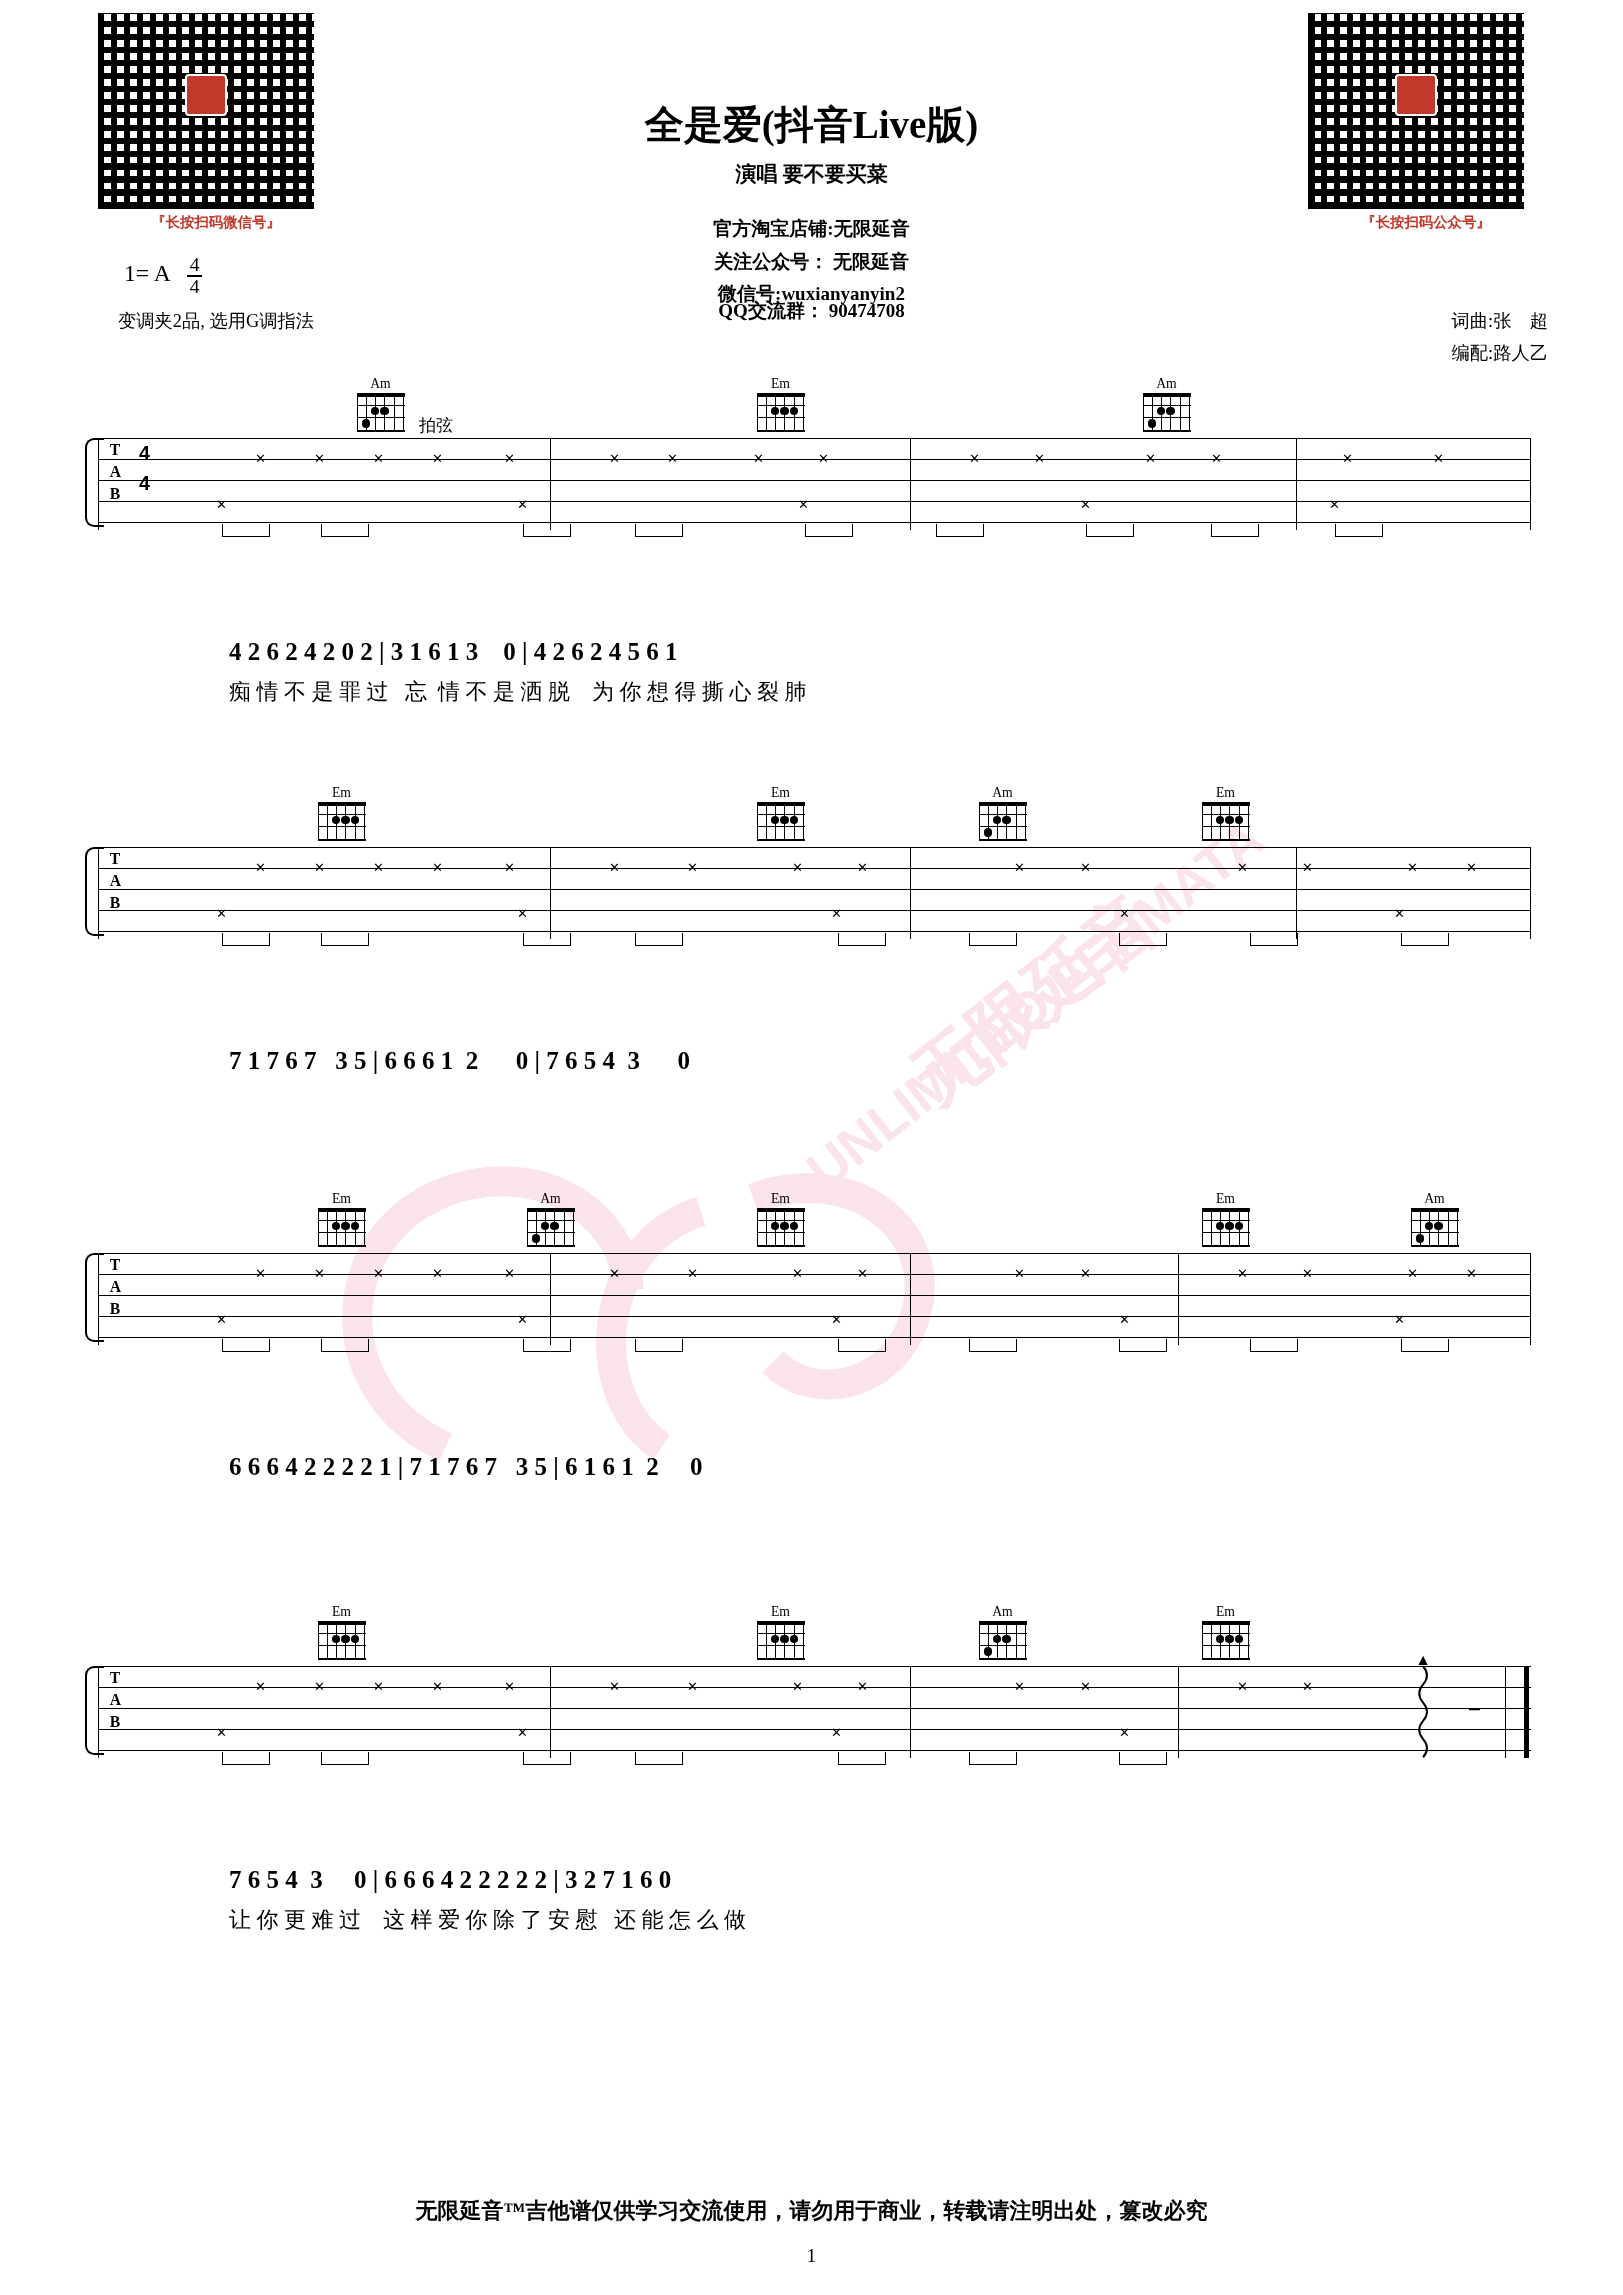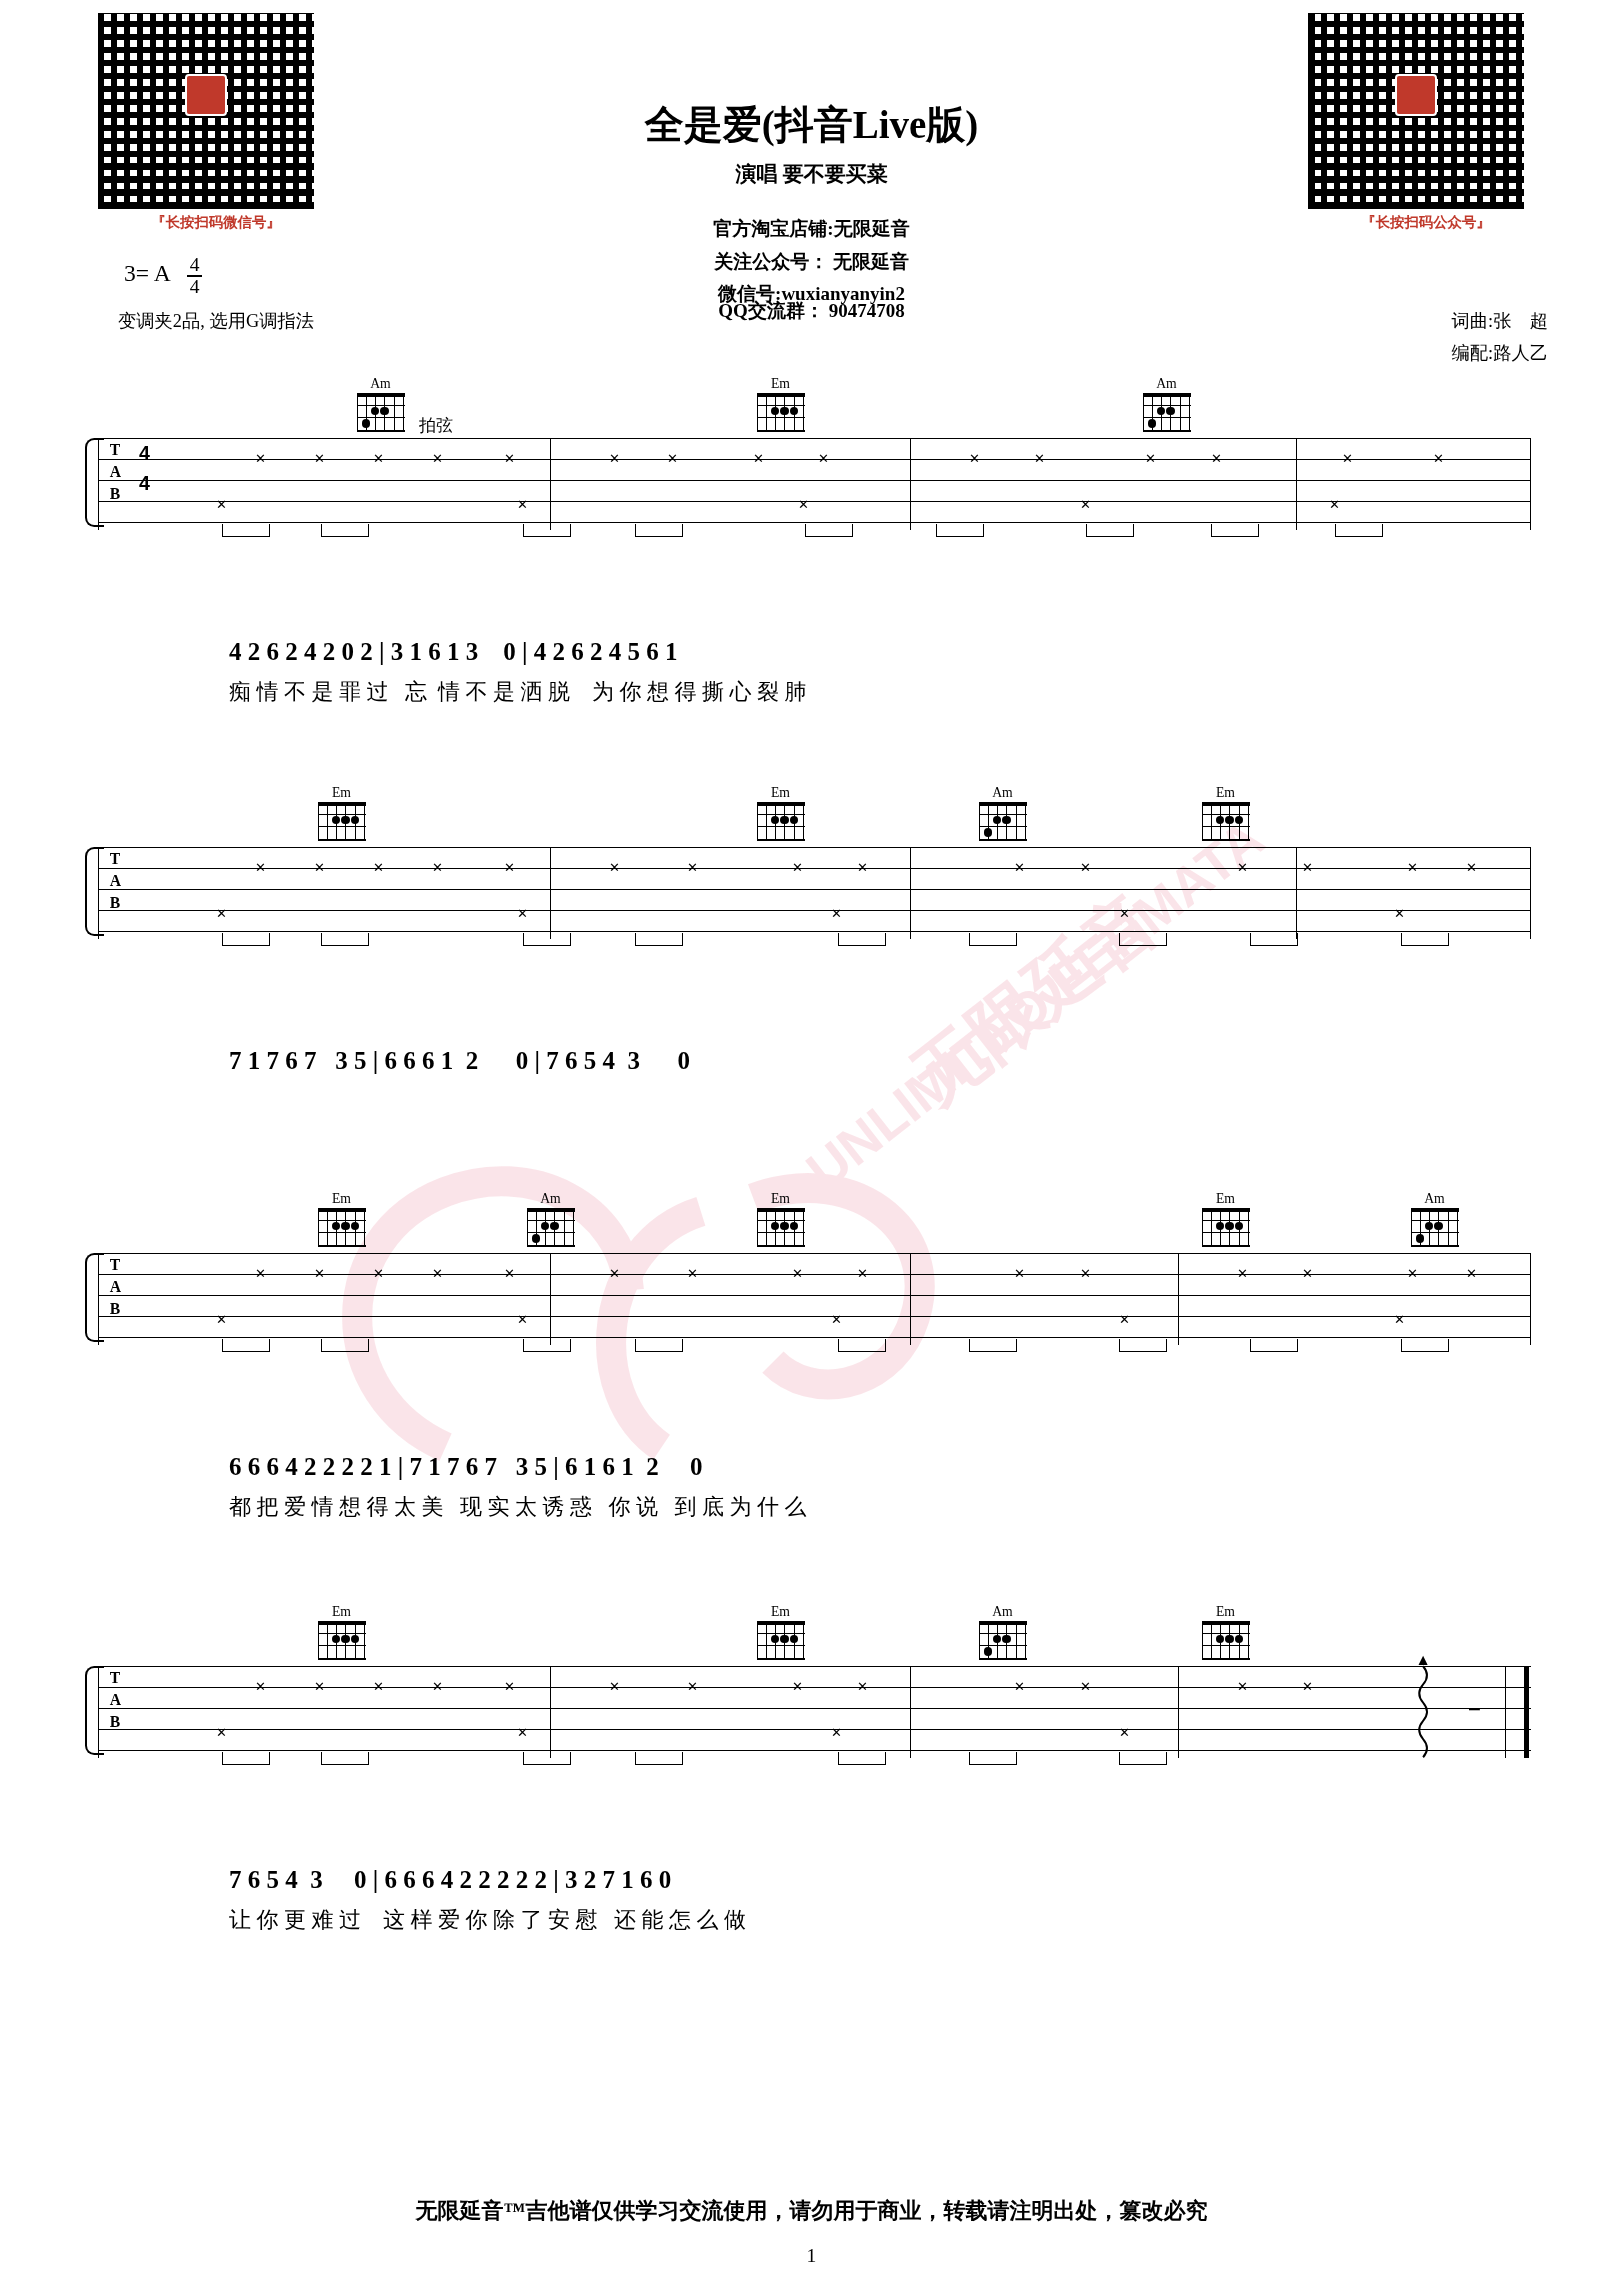--- a/index.html
+++ b/index.html
@@ -83,21 +83,21 @@
 </div>
 
 <div class="title">全是爱(抖音Live版)</div>
 <div class="subtitle">演唱 要不要买菜</div>
 <div class="infoline" style="top:216px">官方淘宝店铺:无限延音</div>
 <div class="infoline" style="top:249px">关注公众号： 无限延音</div>
 <div class="infoline" style="top:281px">微信号:wuxianyanyin2</div>
 <div class="infoline" style="top:298px">QQ交流群： 90474708</div>
 
 <div class="keyline">
-  <span>3= A</span>
+  <span>1= A</span>
   <span class="frac">
     <span class="top">4</span>
     <span>4</span>
   </span>
 </div>
 <div class="capo">变调夹2品, 选用G调指法</div>
 <div class="credits" style="top:308px">词曲:张　超</div>
 <div class="credits" style="top:340px">编配:路人乙</div>
 
 <div class="system" style="top:376px;">
@@ -460,21 +460,20 @@
     <div class="beam" style="left:425px;top:86px;width:46px;"></div>
     <div class="beam" style="left:537px;top:86px;width:46px;"></div>
     <div class="beam" style="left:740px;top:86px;width:46px;"></div>
     <div class="beam" style="left:871px;top:86px;width:46px;"></div>
     <div class="beam" style="left:1021px;top:86px;width:46px;"></div>
     <div class="beam" style="left:1152px;top:86px;width:46px;"></div>
     <div class="beam" style="left:1303px;top:86px;width:46px;"></div>
   </div>
 
   <div class="numrow" style="left:131px;top:262px">6 6 6 4 2 2 2 2 1 | 7 1 7 6 7   3 5 | 6 1 6 1  2     0</div>
-  <div class="lyricrow" style="left:131px;top:301px">都 把 爱 情 想 得 太 美   现 实 太 诱 惑   你 说   到 底 为 什 么</div>
 </div>
 
 <div class="system" style="top:1604px;">
   <div class="chordbox" style="left:216px;top:0;">
     <div class="nm">Em</div>
     <div class="grid">
       <div class="h nut"></div>
         <div class="h" style="top:11.8px"></div>
         <div class="h" style="top:23.6px"></div>
         <div class="h" style="top:37px"></div>

